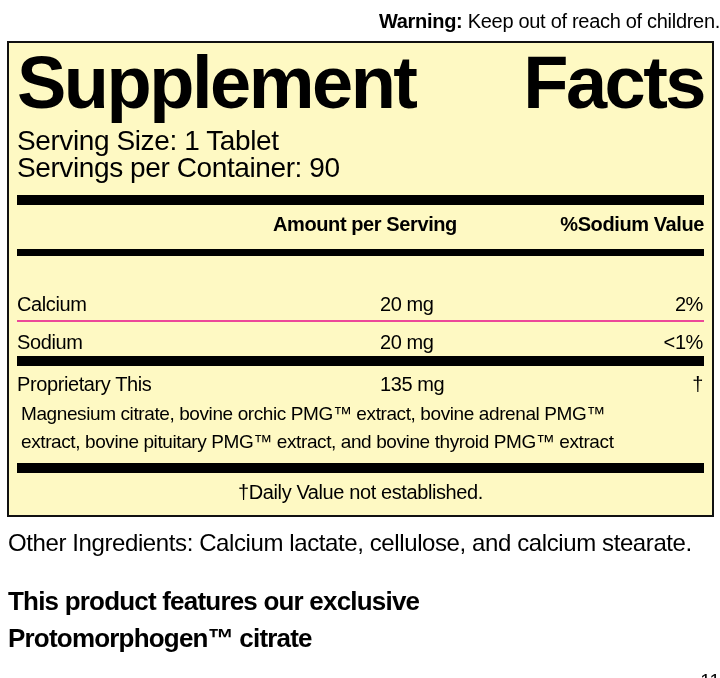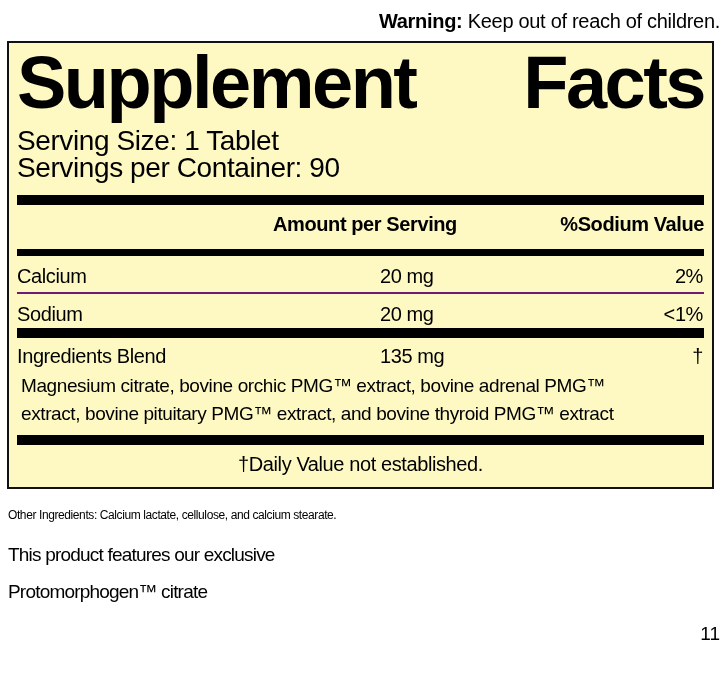--- a/index.html
+++ b/index.html
@@ -69,21 +69,21 @@
   .amount-header { position: absolute; left: 256px; top: 0; }
   .dv-header     { position: absolute; right: 0;     top: 0; }
 
   .nutrient-row {
     position: relative;
     font-size: 20px;
     line-height: 24px;
     letter-spacing: -0.4px;
     padding: 8px 0 4px 0;
   }
-  .nutrient-row.ruled { border-bottom: 2px solid #701a75; }
+  .nutrient-row.ruled { border-bottom: 2px solid #ec4899; margin-top: 28px; }
   .nutrient-row.tight { padding-bottom: 2px; }
   .nutrient-row.blend { padding: 6px 0 0 0; }
   .nutrient-row .amount { position: absolute; left: 363px; }
   .nutrient-row .dv     { position: absolute; right: 1px; }
 
   .blend-desc {
     margin-top: 4px;
     padding-left: 4px;
     font-size: 19px;
     line-height: 28px;
@@ -94,29 +94,29 @@
   .footnote {
     padding-top: 7px;
     font-size: 20px;
     line-height: 24px;
     letter-spacing: -0.4px;
     text-align: center;
   }
 
   .other-ingredients {
     margin: 14px 0 0 8px;
-    font-size: 12px;
+    font-size: 24px;
     line-height: 24px;
     letter-spacing: -0.4px;
   }
 
   .feature {
-    margin: 9px 0 0 8px;
-    font-weight: normal;
-    font-size: 19px;
+    margin: 28px 0 0 8px;
+    font-weight: bold;
+    font-size: 26px;
     line-height: 37px;
     letter-spacing: -0.8px;
   }
 
   .page-num {
     margin: 13px 0 0 8px;
     font-size: 19px;
     line-height: 22px;
     text-align: right;
   }
@@ -157,21 +157,21 @@
 
     <div class="nutrient-row tight">
       <span class="nname">Sodium</span>
       <span class="amount">20 mg</span>
       <span class="dv">&lt;1%</span>
     </div>
 
     <div class="bar bar-thick"></div>
 
     <div class="nutrient-row blend">
-      <span class="nname">Ingredients Blend</span>
+      <span class="nname">Proprietary This</span>
       <span class="amount">135 mg</span>
       <span class="dv">†</span>
     </div>
 
     <div class="blend-desc">
       <div>Magnesium citrate, bovine orchic PMG™ extract, bovine adrenal PMG™</div>
       <div>extract, bovine pituitary PMG™ extract, and bovine thyroid PMG™ extract</div>
     </div>
 
     <div class="bar bar-thick bar-4"></div>

